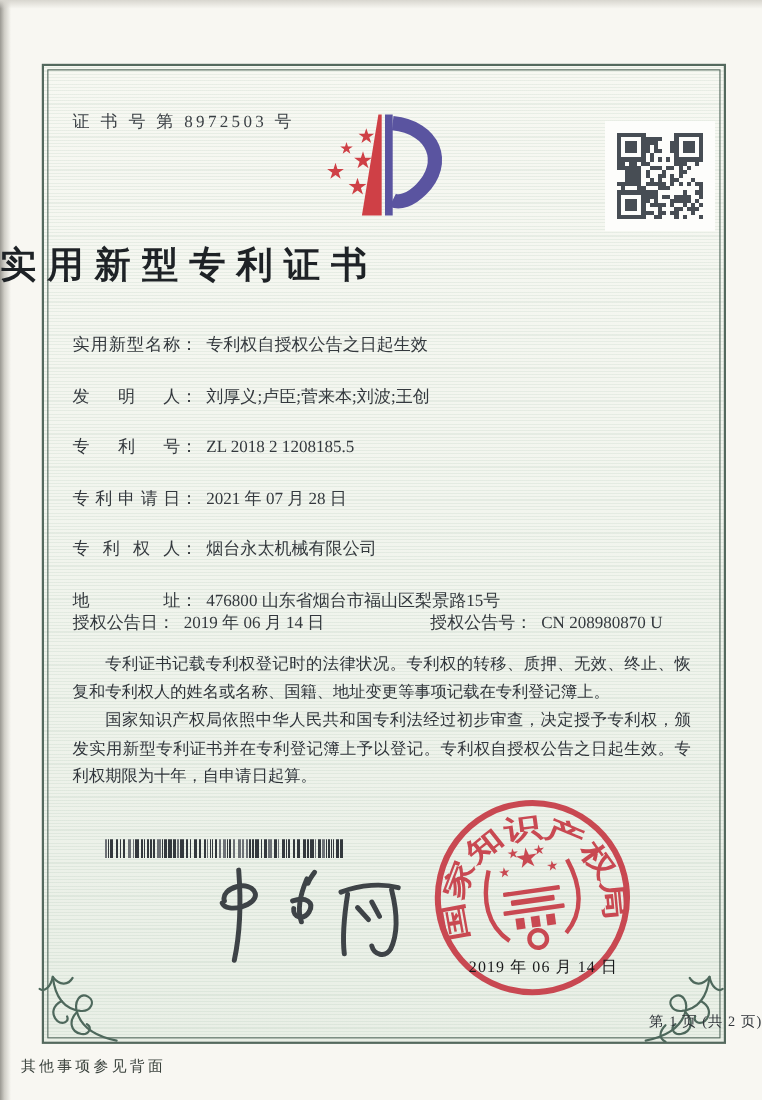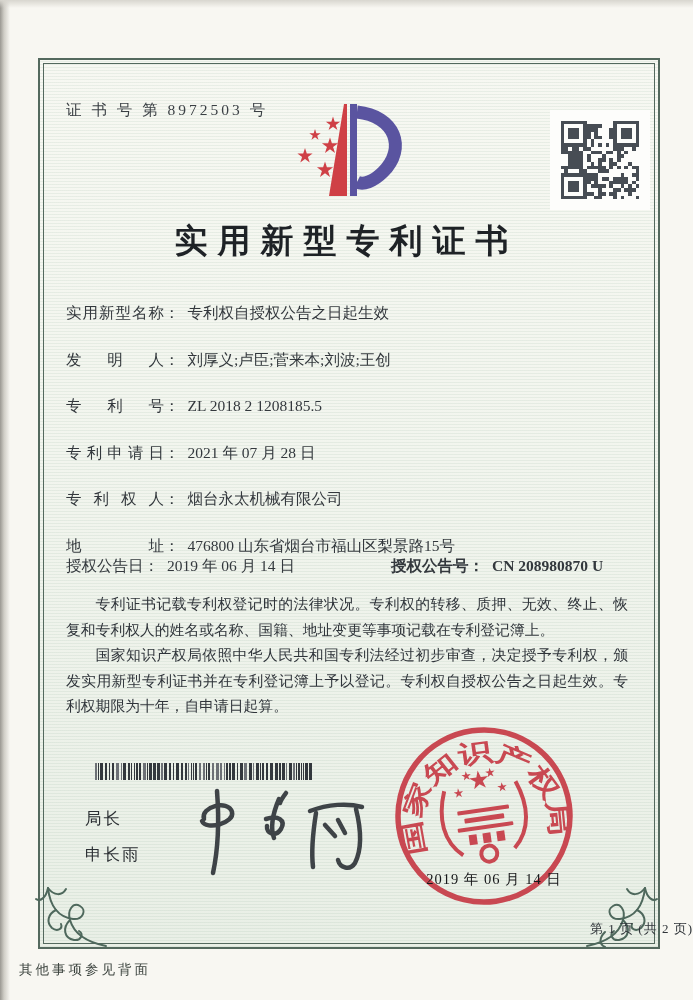--- a/index.html
+++ b/index.html
@@ -23,29 +23,29 @@
   }
   .frame-inner{position:absolute; inset:3px; border:1px solid #54695e; pointer-events:none;}
   .corner{position:absolute; width:74px; height:74px; pointer-events:none;}
   .corner svg{width:100%;height:100%;}
   .corner.br{right:34px; bottom:50px;}
   .corner.bl{left:34px; bottom:50px; transform:scaleX(-1);}
   
   .cert-no{position:absolute; left:66px; top:100px; font-size:15.5px; letter-spacing:3px; color:#3a3f44;}
   .logo{position:absolute; left:273px; top:94px; width:152px; height:112px;}
   .qr{position:absolute; left:550px; top:110px; width:94px; height:94px; background:#fdfdfb; padding:3px;}
-  .title{position:absolute; left:0; top:219px; width:100%; text-align:center;
+  .title{position:absolute; left:0; top:219px; width:100%; 
     font-size:33px; font-weight:600; letter-spacing:10px; color:#1e2226;}
   
   .fields{position:absolute; left:66px; top:303px; width:560px; font-size:15.5px; color:#33383d;}
   .frow{margin-bottom:25.5px; white-space:nowrap;}
   .lbl{display:inline-block; width:98px; text-align:justify; text-align-last:justify; vertical-align:bottom;}
   .colon{display:inline-block; margin-right:8px;}
   .grant-row{position:absolute; left:66px; top:556px; width:560px; font-size:15.5px; white-space:nowrap; color:#33383d;}
-  .grant-pair2{position:absolute; left:325px; top:0;font-weight:bold;}
+  .grant-pair2{position:absolute; left:325px; top:0;}
   
   .body-text{position:absolute; left:66px; top:592px; width:562px;
     font-size:14.8px; line-height:1.73; text-align:justify; color:#2f343a;}
   .body-text p{margin:0; text-indent:2em;}
   
   .barcode{position:absolute; left:95px; top:763px; width:218px; height:17px;}
   .official{position:absolute; left:85px; top:808px; font-size:16.5px; letter-spacing:2px; color:#2c3034;}
   .official .name{margin-top:14px;}
   .signature{position:absolute; left:182px; top:775px; width:200px; height:105px;}
   .seal{position:absolute; left:392px; top:724px; width:184px; height:184px; transform:rotate(-8deg); opacity:.88;}
@@ -352,24 +352,20 @@
         <rect x="198" y="0" width="2" height="17" fill="#6d7176"></rect>
         <rect x="201" y="0" width="1" height="17" fill="#33383d"></rect>
         <rect x="203" y="0" width="2" height="17" fill="#33383d"></rect>
         <rect x="206" y="0" width="1" height="17" fill="#33383d"></rect>
         <rect x="208" y="0" width="1" height="17" fill="#33383d"></rect>
         <rect x="210" y="0" width="3" height="17" fill="#33383d"></rect>
         <rect x="214" y="0" width="3" height="17" fill="#33383d"></rect>
       </svg>
   </div>
 
-  <div class="official">
-    <div>局长</div>
-    <div class="name">申长雨</div>
-  </div>
 
   <div class="signature">
     <svg viewBox="0 0 200 105" fill="none" stroke="#3e4347" stroke-width="4.5" stroke-linecap="round" stroke-linejoin="round">
       <path d="M22,44 C18,32 46,24 50,37 C53,48 24,56 20,46"></path>
       <path d="M35,16 C37,42 37,70 31,98"></path>
       <path d="M97,24 C91,38 88,52 92,63"></path>
       <path d="M84,44 C96,40 104,45 99,54 C94,62 84,59 85,51"></path>
       <path d="M104,18 C101,22 99,25 98,28"></path>
       <path d="M128,36 C146,29 166,28 180,32"></path>
       <path d="M134,38 C131,57 129,75 131,92"></path>

